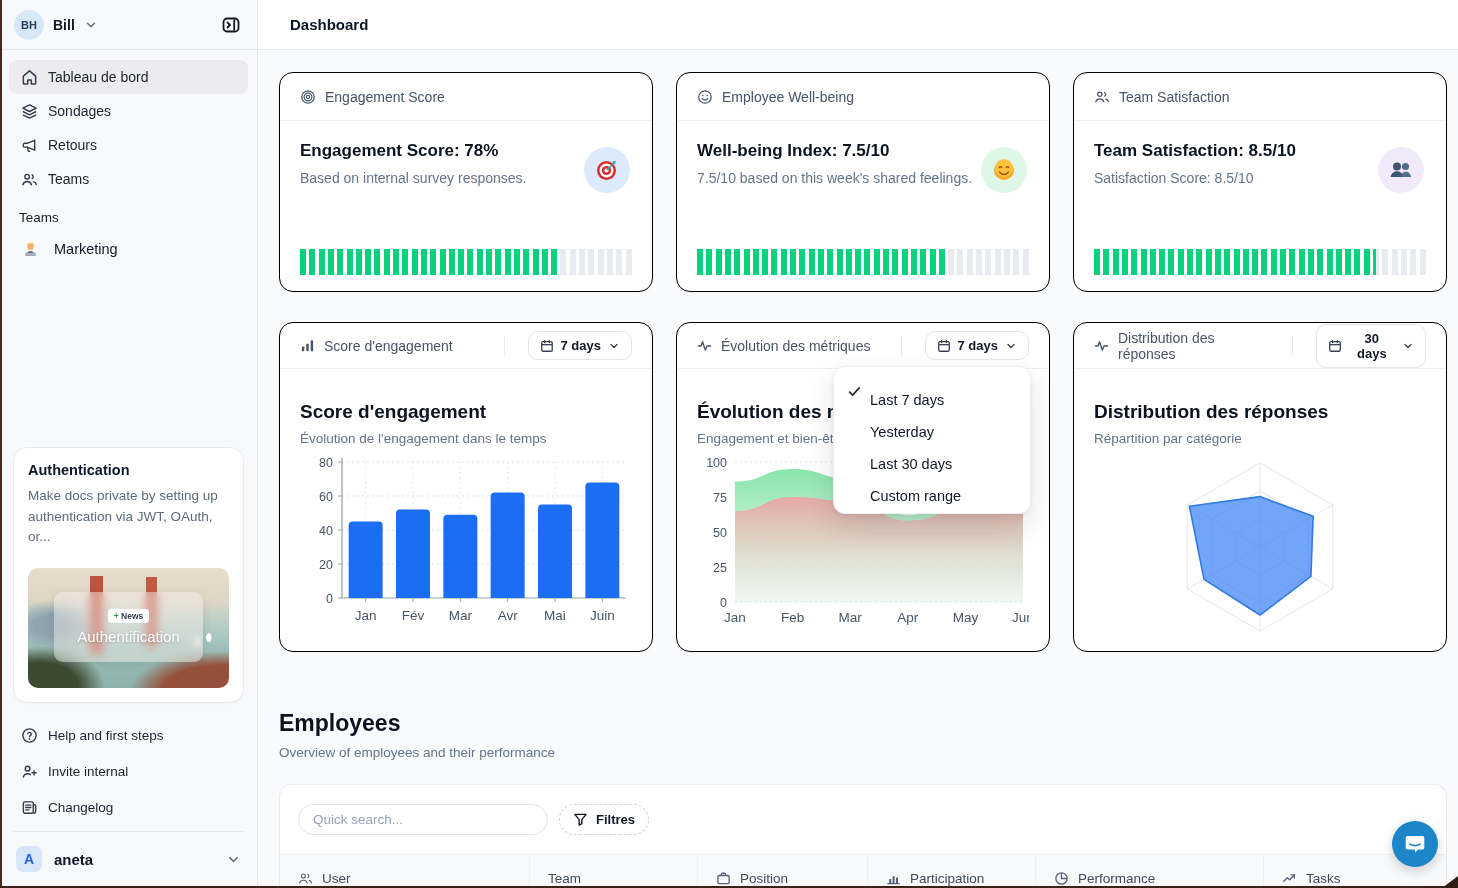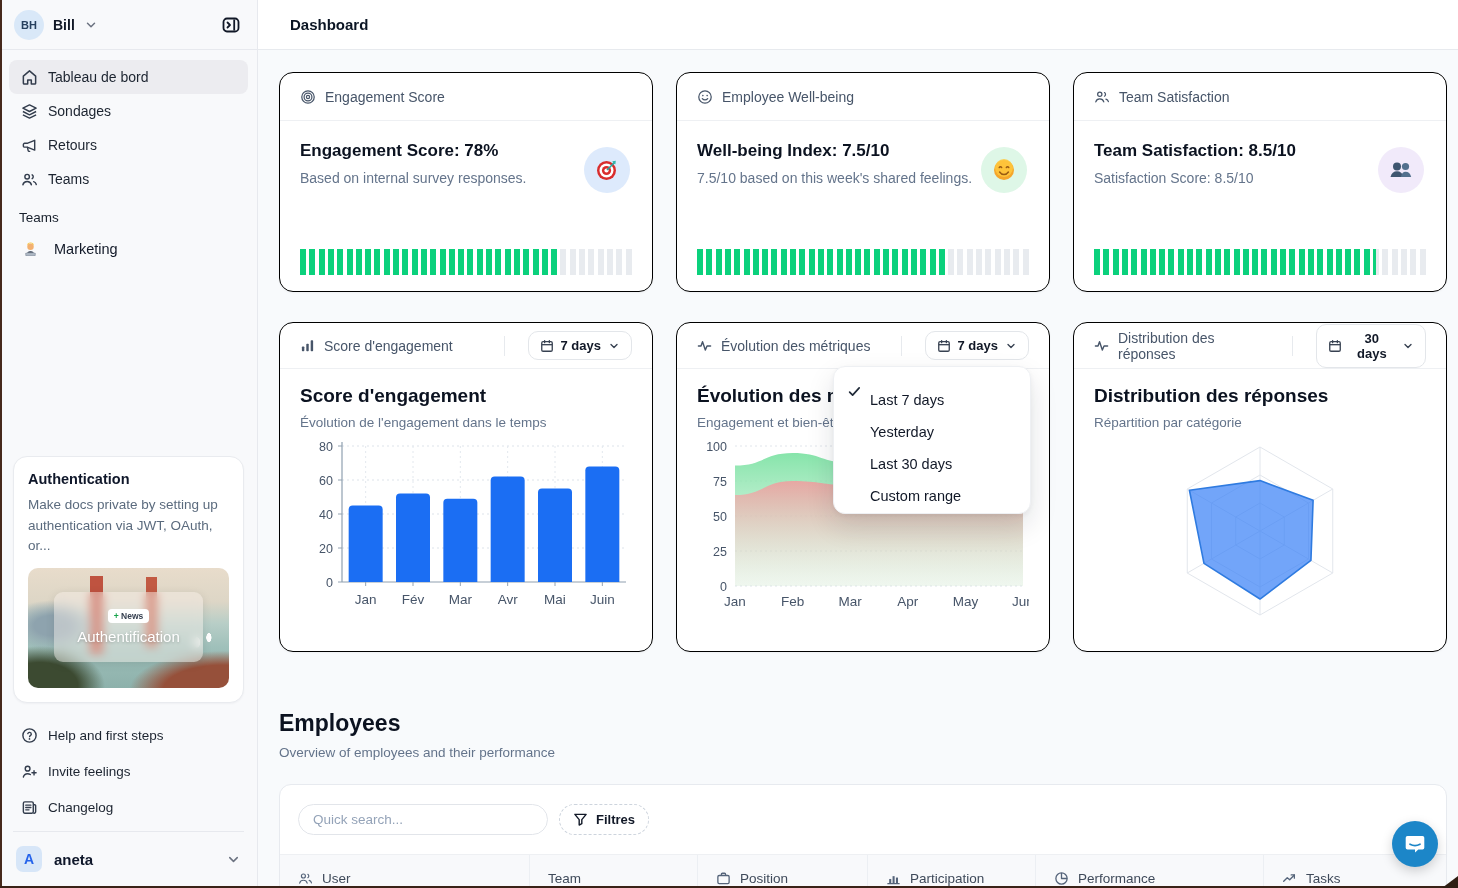--- a/index.html
+++ b/index.html
@@ -24,21 +24,21 @@
   .nav-item { display:flex; align-items:center; gap:10px; height:34px; padding:0 12px; border-radius:8px; font-size:14px; font-weight:500; color:#1c2430; cursor:pointer; }
   .nav-item.active { background:#ececf0; }
   .nav-item svg { color:#333d4d; }
   .section-label { padding:14px 19px 4px 19px; font-size:13.5px; color:#18202c; }
   .team-item { display:flex; align-items:center; gap:14px; height:36px; padding:0 12px; margin:2px 9px 0 9px; border-radius:8px; font-size:14.5px; font-weight:500; color:#111827; cursor:pointer; }
   .sb-spacer { flex:1; }
 
   .promo-card { margin:0 13px 10px 13px; background:#ffffff; border:1px solid #e9ebef; border-radius:14px; padding:14px; box-shadow:0 1px 2px rgba(16,24,40,.04); }
   .promo-title { font-size:14.5px; font-weight:bold; color:#0f172a; margin-bottom:8px; }
   .promo-desc { font-size:13.5px; line-height:1.5; color:#5b6b7e; }
-  .promo-img { position:relative; margin-top:12px; height:120px; border-radius:10px; overflow:hidden;
+  .promo-img { position:relative; margin-top:21px; height:120px; border-radius:10px; overflow:hidden;
     background:
       radial-gradient(90px 55px at 6% 98%, #3c4a31 42%, rgba(60,74,49,0) 72%),
       radial-gradient(130px 55px at 97% 102%, #96503a 46%, rgba(150,80,58,0) 72%),
       radial-gradient(60px 34px at 12% 48%, #8ea3ae 30%, rgba(142,163,174,0) 75%),
       linear-gradient(#bf5340,#bf5340) 33% 20%/13px 78px no-repeat,
       linear-gradient(#c25a43,#c25a43) 62% 18%/11px 70px no-repeat,
       radial-gradient(5px 8px at 84% 62%, #ffffff 60%, rgba(255,255,255,0) 70%),
       radial-gradient(4px 7px at 90% 58%, #ffffff 60%, rgba(255,255,255,0) 70%),
       linear-gradient(180deg, #e8dccb 0%, #ddd6c6 28%, #b8cec7 46%, #9fc0ba 66%, #8db1ab 100%);
   }
@@ -68,21 +68,21 @@
 
   .stat-card { height:220px; display:flex; flex-direction:column; }
   .stat-body { position:relative; flex:1; padding:20px 20px 0 20px; }
   .stat-title { font-size:17px; font-weight:bold; color:#0b1220; }
   .stat-sub { margin-top:9px; font-size:14px; color:#64748b; }
   .stat-badge { position:absolute; right:22px; top:26px; width:46px; height:46px; border-radius:50%; display:flex; align-items:center; justify-content:center; }
   .seg-track { position:absolute; left:20px; right:20px; bottom:16px; height:26px; background:repeating-linear-gradient(90deg,#e8ebef 0 6px,rgba(0,0,0,0) 6px 9.3px); }
   .seg-fill { position:absolute; left:0; top:0; bottom:0; background:repeating-linear-gradient(90deg,var(--green,#0bd17c) 0 6px,rgba(0,0,0,0) 6px 9.3px); }
 
   .charts-row { margin-top:30px; }
-  .chart-card { height:330px; display:flex; flex-direction:column; }
+  .chart-card { height:330px; display:flex; flex-direction:column;gap:16px; }
   .chart-card .card-header { height:46px; }
   .range-btn { display:flex; align-items:center; gap:7px; border:1px solid #e3e6ea; background:#fff; border-radius:10px; padding:6px 11px; font-size:13px; font-weight:600; color:#111827; cursor:pointer; font-family:inherit; }
   .range-btn svg { color:#374151; }
   .chart-body { padding:16px 20px 0 20px; position:relative; flex:1; }
   .chart-title { font-size:19px; font-weight:bold; color:#0b1220; }
   .chart-sub { margin-top:8px; font-size:13.5px; color:#64748b; }
   .chart-svg { display:block; margin-top:4px; }
 
   
   .menu { position:fixed; left:833px; top:366px; width:198px; background:#ffffff; border:1px solid #eef0f3; border-radius:12px; box-shadow:0 12px 28px rgba(15,23,42,.12), 0 2px 6px rgba(15,23,42,.06); padding:9px 0; z-index:50; }
@@ -214,21 +214,21 @@
         <span>Help and first steps</span>
       </div>
       <div class="nav-item">
         <span style="display:flex;">
           <svg width="17" height="17" viewBox="0 0 18 18" fill="none">
               <circle cx="7" cy="6" r="2.5" stroke="currentColor" stroke-width="1.5"></circle>
               <path d="M2.5 14.8c.6-2.3 2.3-3.5 4.5-3.5 1.1 0 2.1.3 2.9.9" stroke="currentColor" stroke-width="1.5" stroke-linecap="round"></path>
               <path d="M13.8 8.2v4.4M11.6 10.4H16" stroke="currentColor" stroke-width="1.5" stroke-linecap="round"></path>
             </svg>
         </span>
-        <span>Invite feelings</span>
+        <span>Invite internal</span>
       </div>
       <div class="nav-item">
         <span style="display:flex;">
           <svg width="17" height="17" viewBox="0 0 18 18" fill="none">
               <rect x="2.5" y="3" width="10.5" height="12" rx="1.5" stroke="currentColor" stroke-width="1.5"></rect>
               <path d="M13 6h1.5a1 1 0 0 1 1 1v6.5a1.5 1.5 0 0 1-1.5 1.5H13" stroke="currentColor" stroke-width="1.5"></path>
               <path d="M5 6.5h5.5M5 9h5.5M5 11.5h3.5" stroke="currentColor" stroke-width="1.4" stroke-linecap="round"></path>
             </svg>
         </span>
         <span>Changelog</span>

